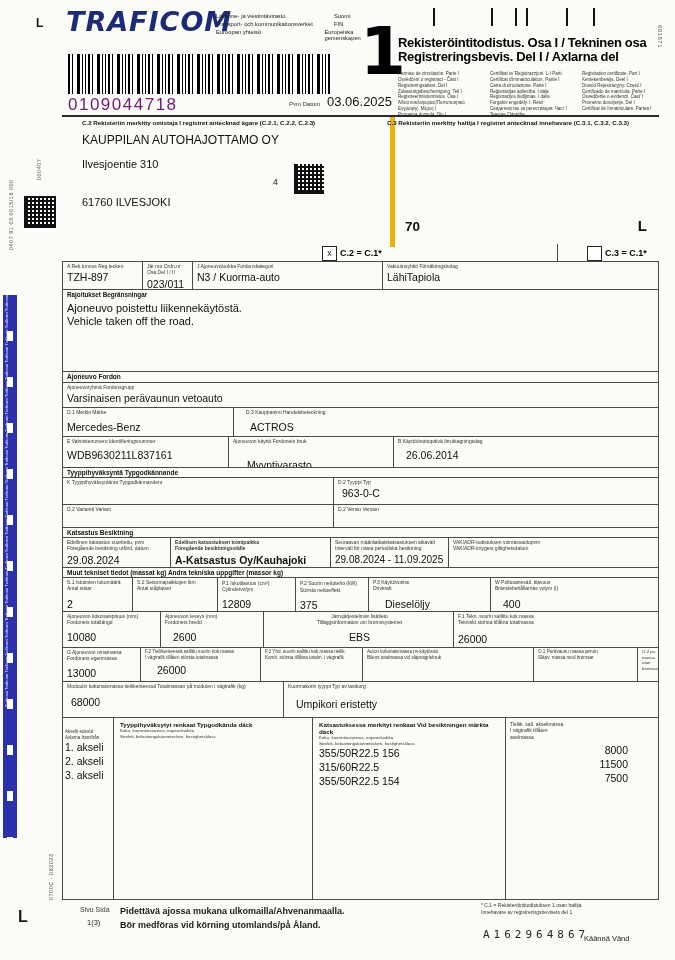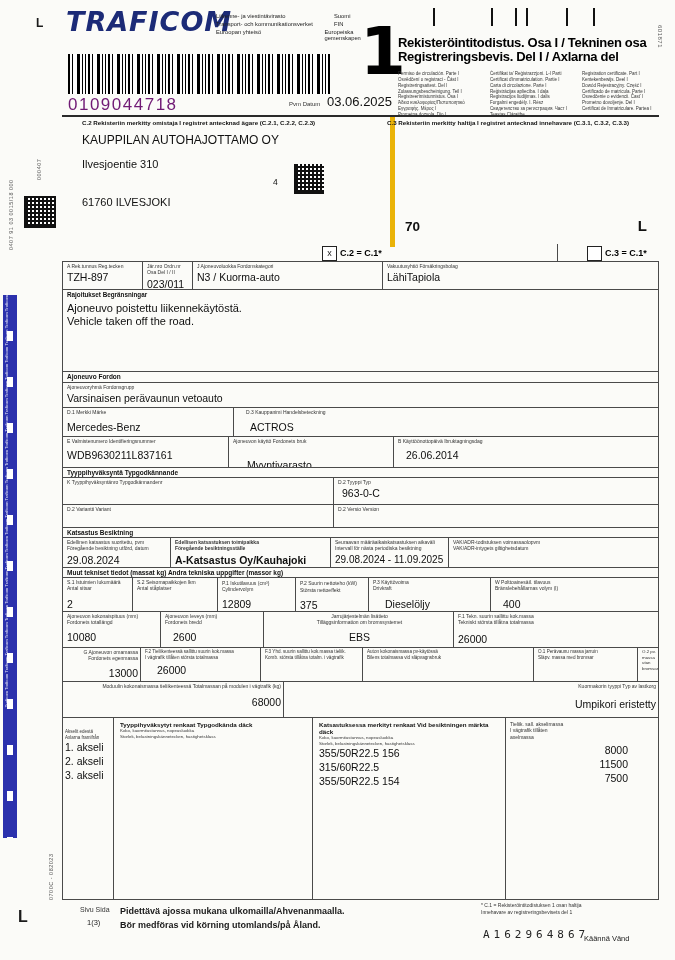--- a/index.html
+++ b/index.html
@@ -335,21 +335,21 @@
         <div class="val" style="margin-top:5px;">EBS</div>
       </div>
       <div class="tc last">
         <div class="lbl">F.1 Tekn. suurin sallittu kok.massa
 Tekniskt största tillåtna totalmassa</div>
         <div class="val" style="margin-top:7px;">26000</div>
       </div>
     </div>
 
     <div class="trow" style="height:34px;">
-      <div class="tc" style="width:78px;text-align:right;">
+      <div class="tc" style="width:78px;">
         <div class="lbl">G Ajoneuvon omamassa
 Fordonets egenmassa</div>
         <div class="val" style="margin-top:5px;">13000</div>
       </div>
       <div class="tc" style="width:120px;">
         <div class="lbl" style="font-size:4.6px;">F.2 Tieliikenteessä sallittu suurin kok.massa
 I vägtrafik tillåten största totalmassa</div>
         <div class="val" style="margin-top:4px;padding-left:12px;">26000</div>
       </div>
       <div class="tc" style="width:102px;">
@@ -367,21 +367,21 @@
 Släpv. massa med bromsar</div>
         <div class="val"></div>
       </div>
       <div class="tc last">
         <div class="lbl" style="font-size:4.4px;">O.2 pv. massa
 utan bromsar</div>
         <div class="val"></div>
       </div>
     </div>
 
-    <div class="trow" style="height:36px;text-align:right;">
+    <div class="trow" style="height:36px;">
       <div class="tc" style="width:221px;">
         <div class="lbl">Moduulin kokonaismassa tieliikenteessä  Totalmassan på modulen i vägtrafik (kg)</div>
         <div class="val" style="margin-top:7px;padding-left:4px;">68000</div>
       </div>
       <div class="tc last">
         <div class="lbl">Kuormakorin tyyppi Typ av lastkorg</div>
         <div class="val" style="margin-top:9px;padding-left:8px;">Umpikori eristetty</div>
       </div>
     </div>
 

